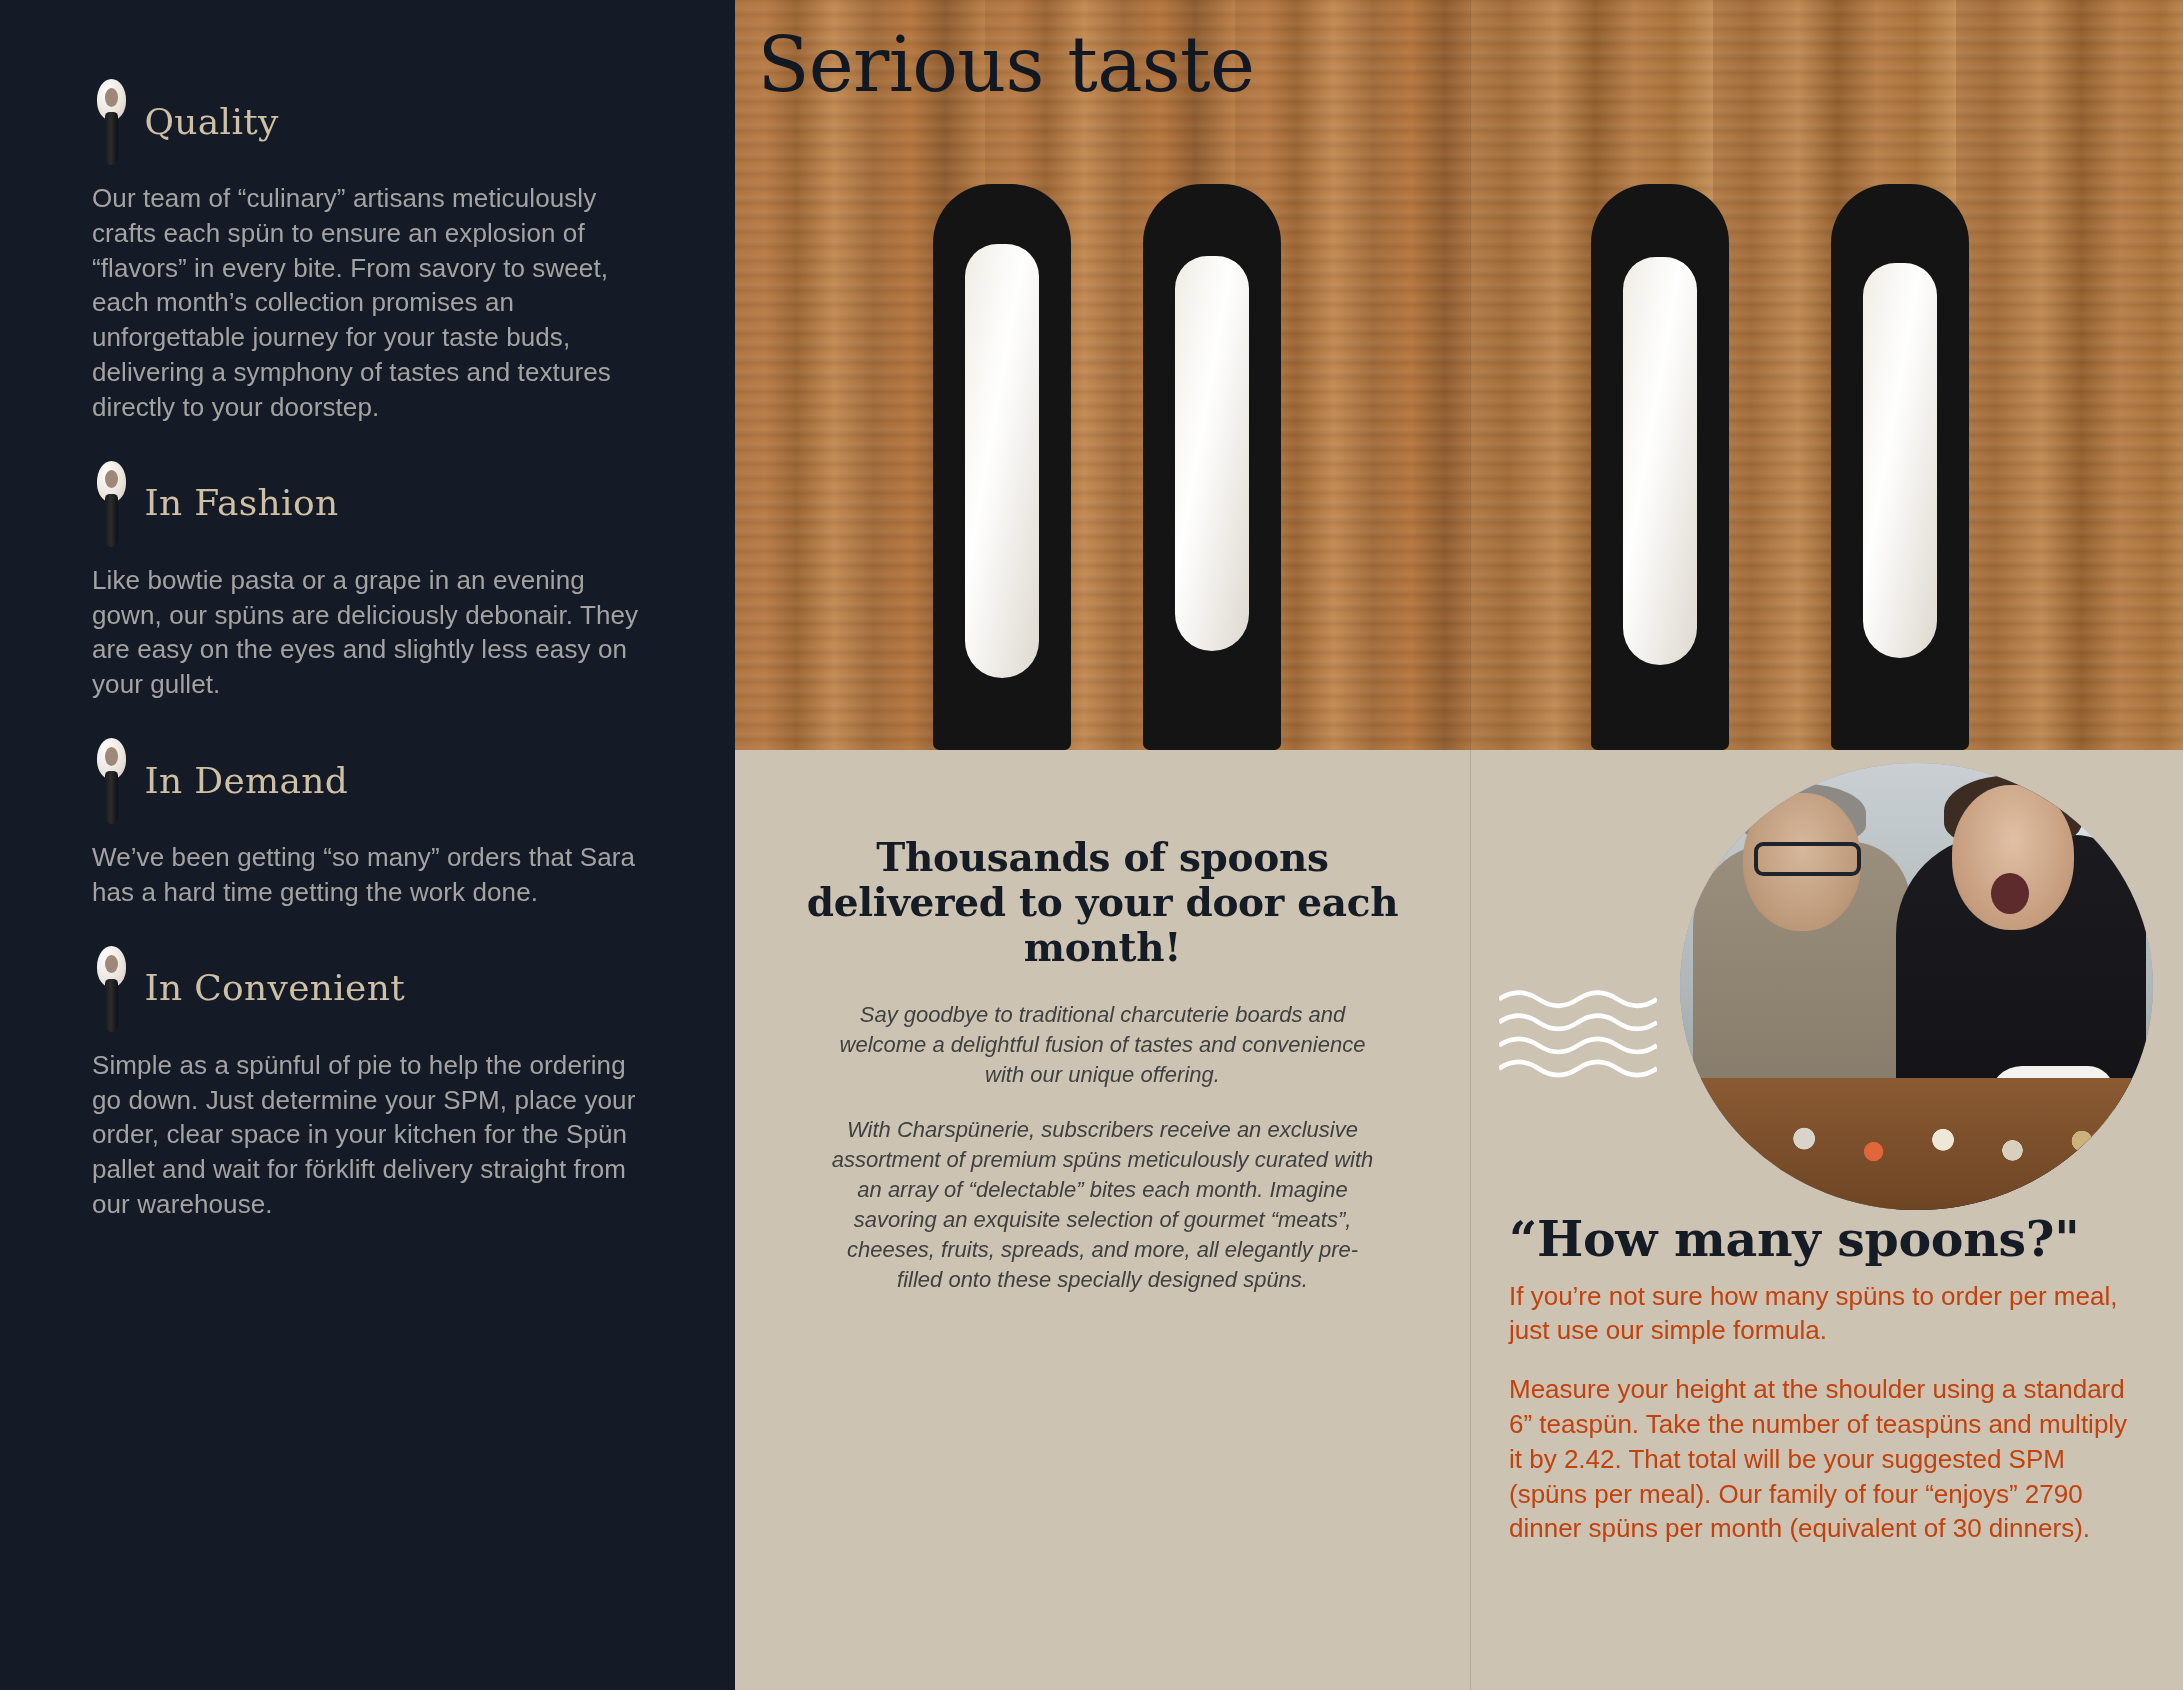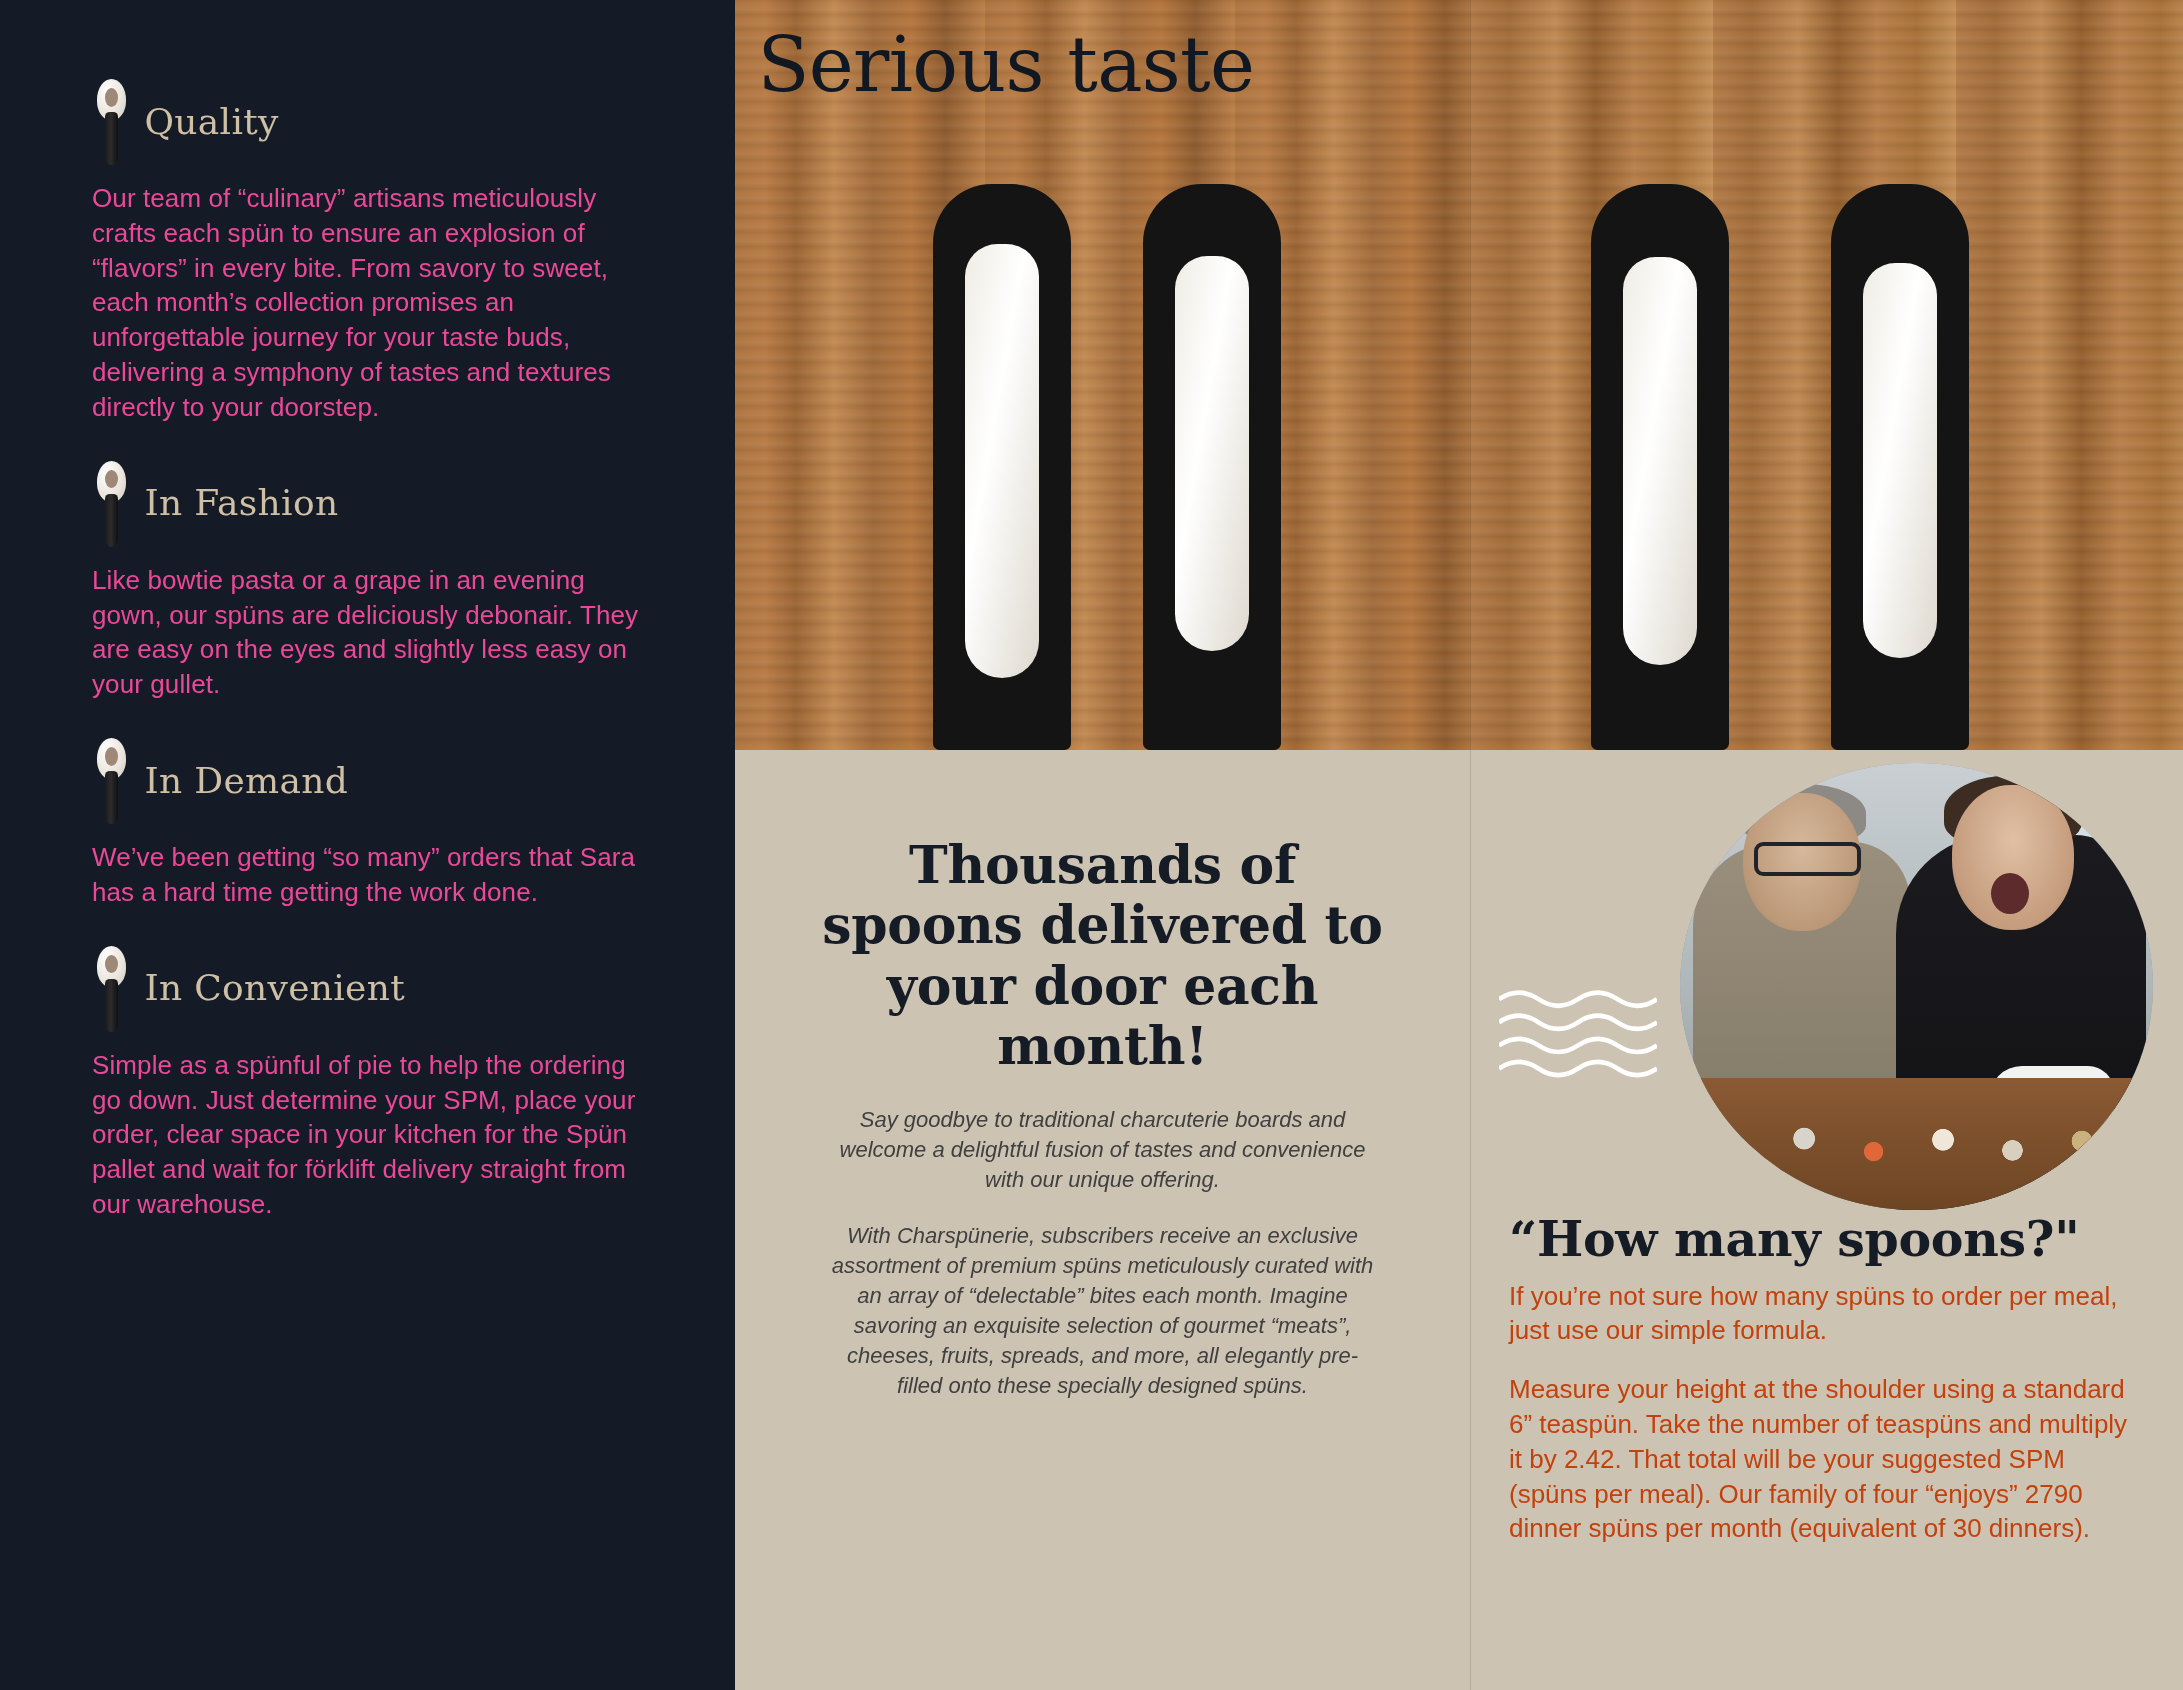--- a/index.html
+++ b/index.html
@@ -43,21 +43,21 @@
   }
   .feature-title {
     font-family: "DejaVu Serif", serif;
     font-size: 36px;
     font-weight: 400;
     color: #cfc0a5;
     letter-spacing: 0.3px;
     line-height: 1;
   }
   .feature-body {
-    color: #ec4899;
+    color: #a3a3a3;
     font-size: 26px;
     line-height: 1.34;
     letter-spacing: 0.1px;
   }
 
   
   .spoon-icon {
     position: relative;
     width: 38px;
     height: 85px;
@@ -177,21 +177,21 @@
     left: 0;
     width: 100%;
     height: 940px;
     background: #cdc3b3;
     box-sizing: border-box;
     padding: 85px 66px 26px 66px;
     text-align: center;
   }
   .mid-heading {
     font-family: "DejaVu Serif", serif;
-    font-size: 52px;
+    font-size: 39px;
     line-height: 1.16;
     color: #161c26;
     margin: 0 0 29px 0;
     letter-spacing: -0.3px;
   }
   .mid-para {
     font-size: 22px;
     line-height: 1.36;
     color: #404040;
     margin: 0 0 26px 0;

